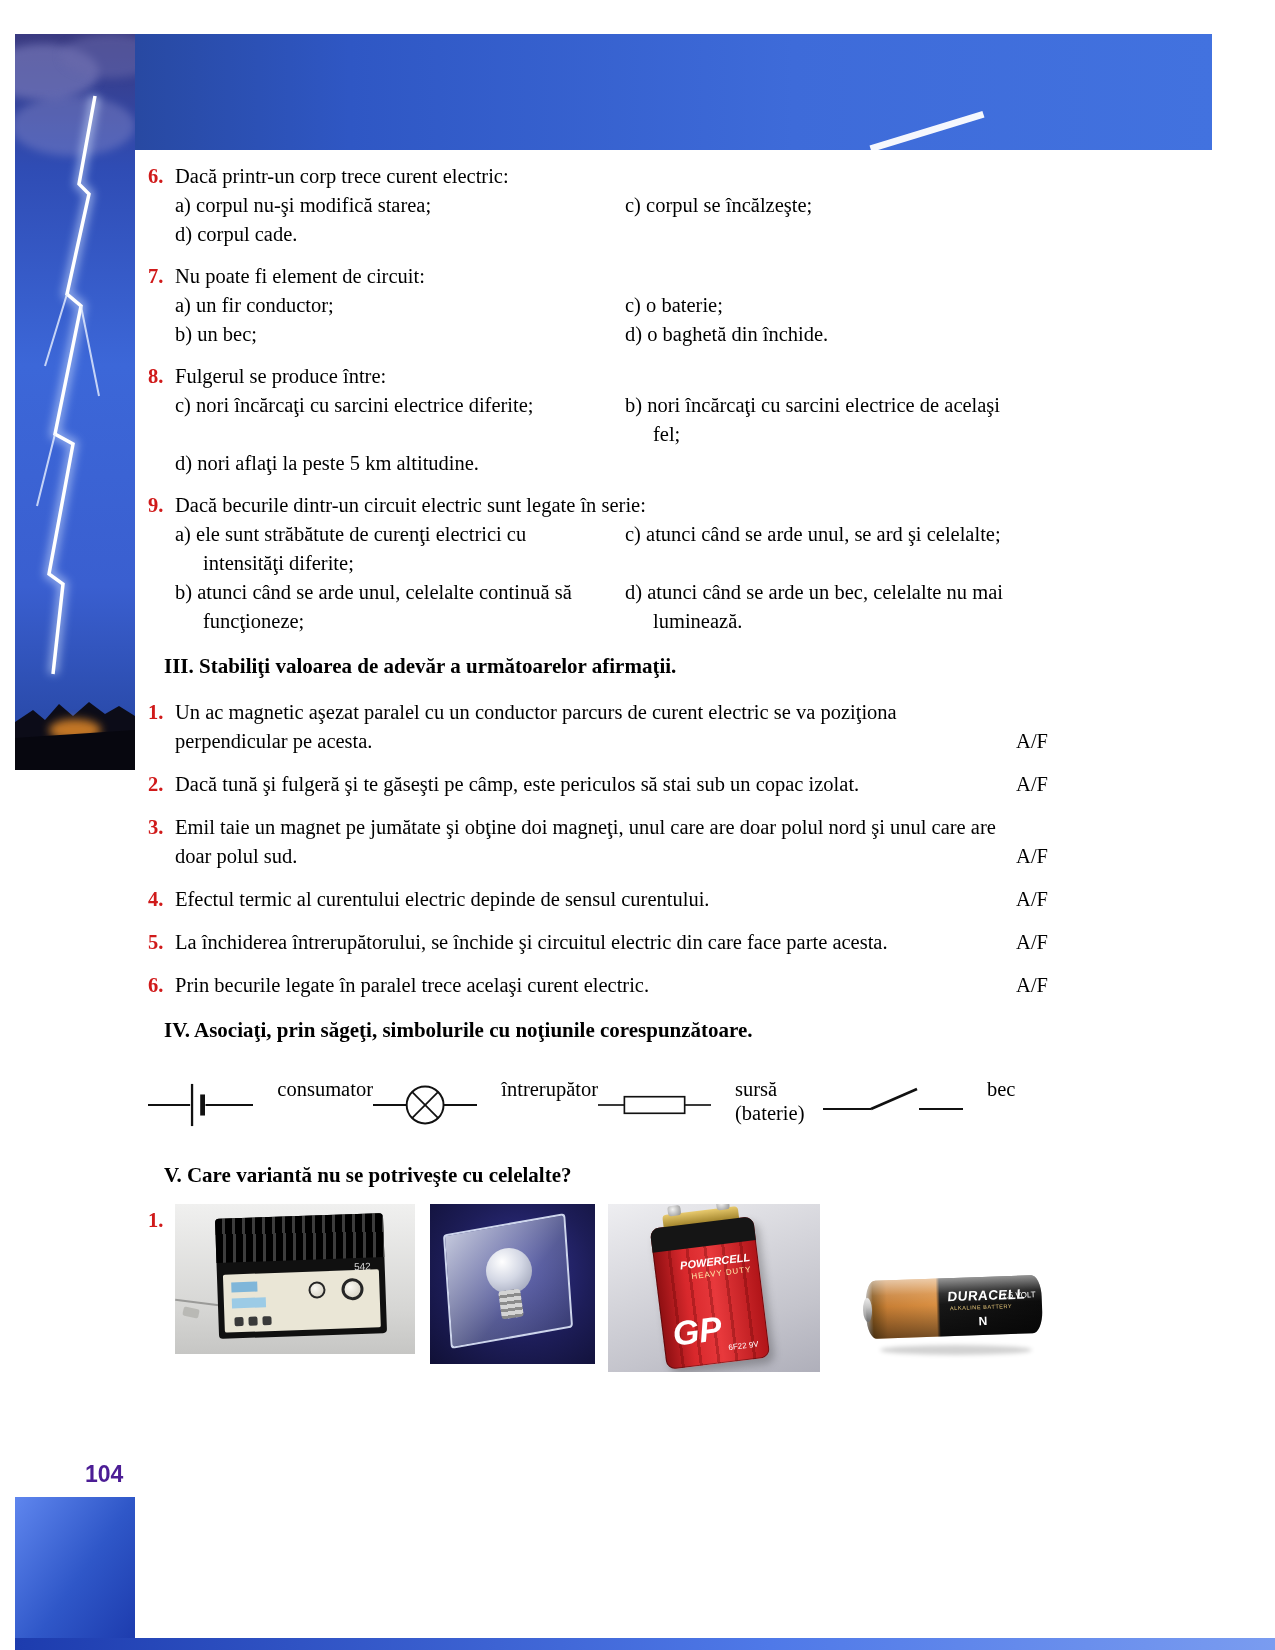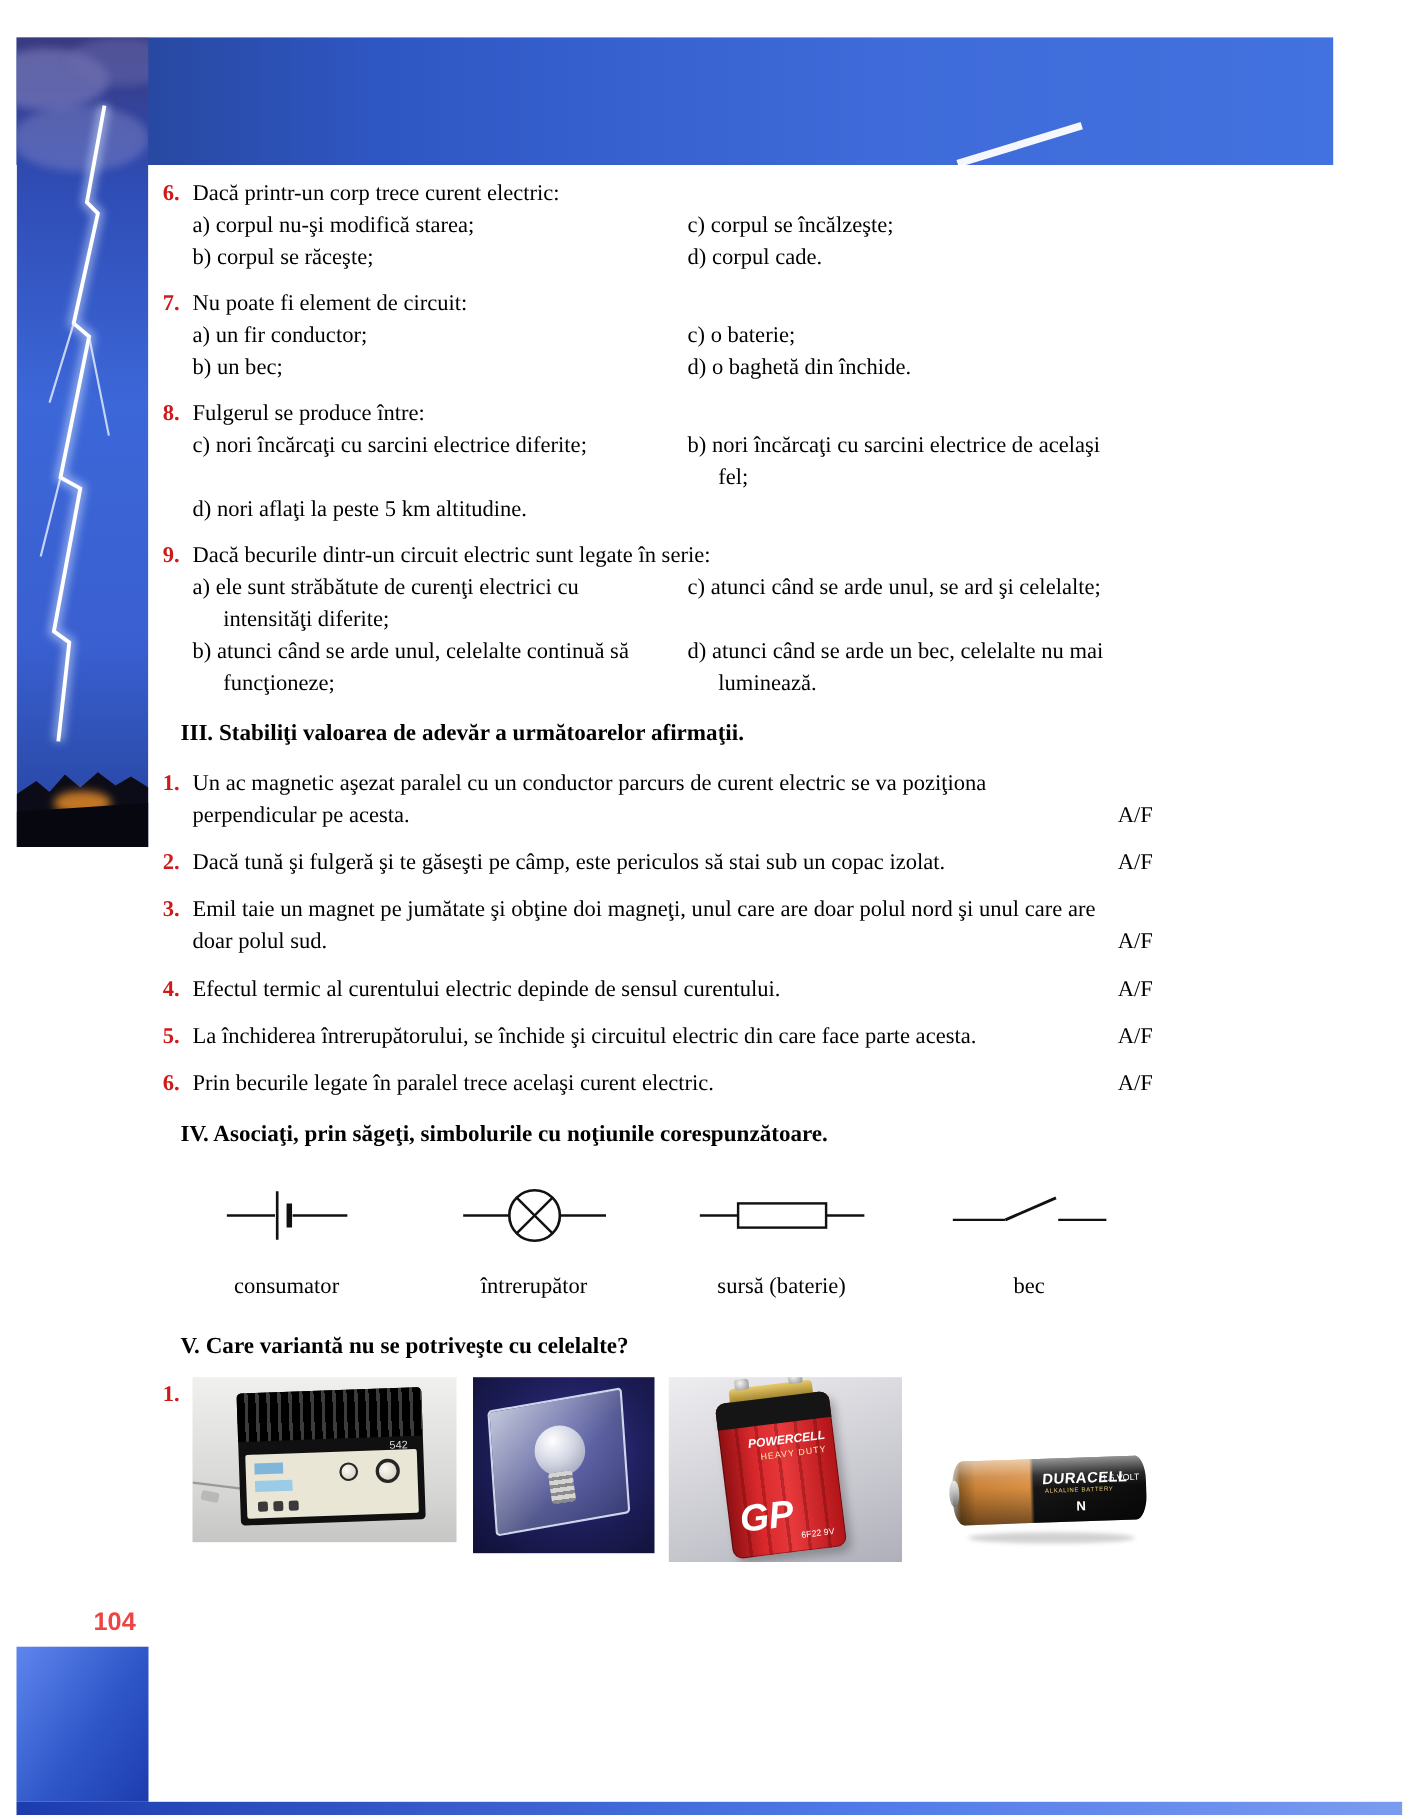--- a/index.html
+++ b/index.html
@@ -12,37 +12,37 @@
             background:linear-gradient(90deg,#24418f 0%,#2f57c4 28%,#3e6bd9 65%,#4272df 100%)}
   .band-slash{position:absolute;left:868px;top:128px;width:118px;height:7px;background:#fff;
               transform:rotate(-17deg);opacity:.95}
   .lightning-strip{position:absolute;left:15px;top:34px;width:120px;height:736px;overflow:hidden}
   .lightning-strip svg{display:block;width:100%;height:100%}
   .footer-square{position:absolute;left:15px;top:1497px;width:120px;height:141px;
                  background:linear-gradient(125deg,#5f86ee 0%,#2f57c8 55%,#1d3cae 100%)}
   .footer-bar{position:absolute;left:15px;right:0;top:1638px;height:12px;
               background:linear-gradient(90deg,#1d3cae,#4f79e8 60%,#7a9cf0)}
   .page-num{position:absolute;left:85px;top:1460px;font-family:"Liberation Sans",sans-serif;
-            font-weight:bold;font-size:23px;color:#ef4444}
+            font-weight:bold;font-size:23px;color:#4c1d95}
 
   
   .content{position:absolute;left:148px;top:162px;width:900px}
   .qnum{flex:0 0 27px;color:#d01a1a;font-weight:bold}
   .q-head{display:flex}
   .question{margin-bottom:13px}
   .opts{display:grid;grid-template-columns:450px 1fr;padding-left:27px}
   .opt{padding-left:28px;text-indent:-28px;padding-right:16px}
   .sec-title{font-size:21px;font-weight:bold;line-height:29px;margin:16px 16px 17px}
   .tf-item{display:flex;margin-bottom:14px}
   .tf-text{flex:1;padding-right:10px}
   .tf-af{font-weight:normal;align-self:flex-end;flex:none}
 
   
   .symbols-row{display:flex;margin-top:32px;margin-bottom:6px}
-  .sym-cell{width:225px;display:flex;flex-direction:column;align-items:center;gap:24px}
+  .sym-cell{width:225px;display:flex;flex-direction:row;gap:24px}
   .sym{display:block}
   .sym-label{font-size:20.5px;line-height:24px}
 
   
   .v-title{margin-top:28px;margin-bottom:14px}
   .photos-row{display:flex;align-items:flex-start}
   .v-num{width:37px;padding-top:2px}
   .photo{position:relative;overflow:hidden;flex:none}
   .photo-psu{width:240px;height:150px;background:linear-gradient(180deg,#f0f0ef 0%,#d6d6d4 70%,#c6c6c4 100%)}
   .psu-wire{position:absolute;left:0;top:98px;width:52px;height:2px;background:#9a9a98;transform:rotate(7deg)}
@@ -147,21 +147,20 @@
   <div class="content">
 
     <section class="question">
       <div class="q-head">
         <span class="qnum">6.</span>
         <span class="q-text">Dacă printr-un corp trece curent electric:</span>
       </div>
       <div class="opts">
         <div class="opt">a) corpul nu-şi modifică starea;</div>
         <div class="opt">c) corpul se încălzeşte;</div>
-        <div class="opt">b) corpul se răceşte;</div>
         <div class="opt">d) corpul cade.</div>
       </div>
     </section>
 
     <section class="question">
       <div class="q-head">
         <span class="qnum">7.</span>
         <span class="q-text">Nu poate fi element de circuit:</span>
       </div>
       <div class="opts">

